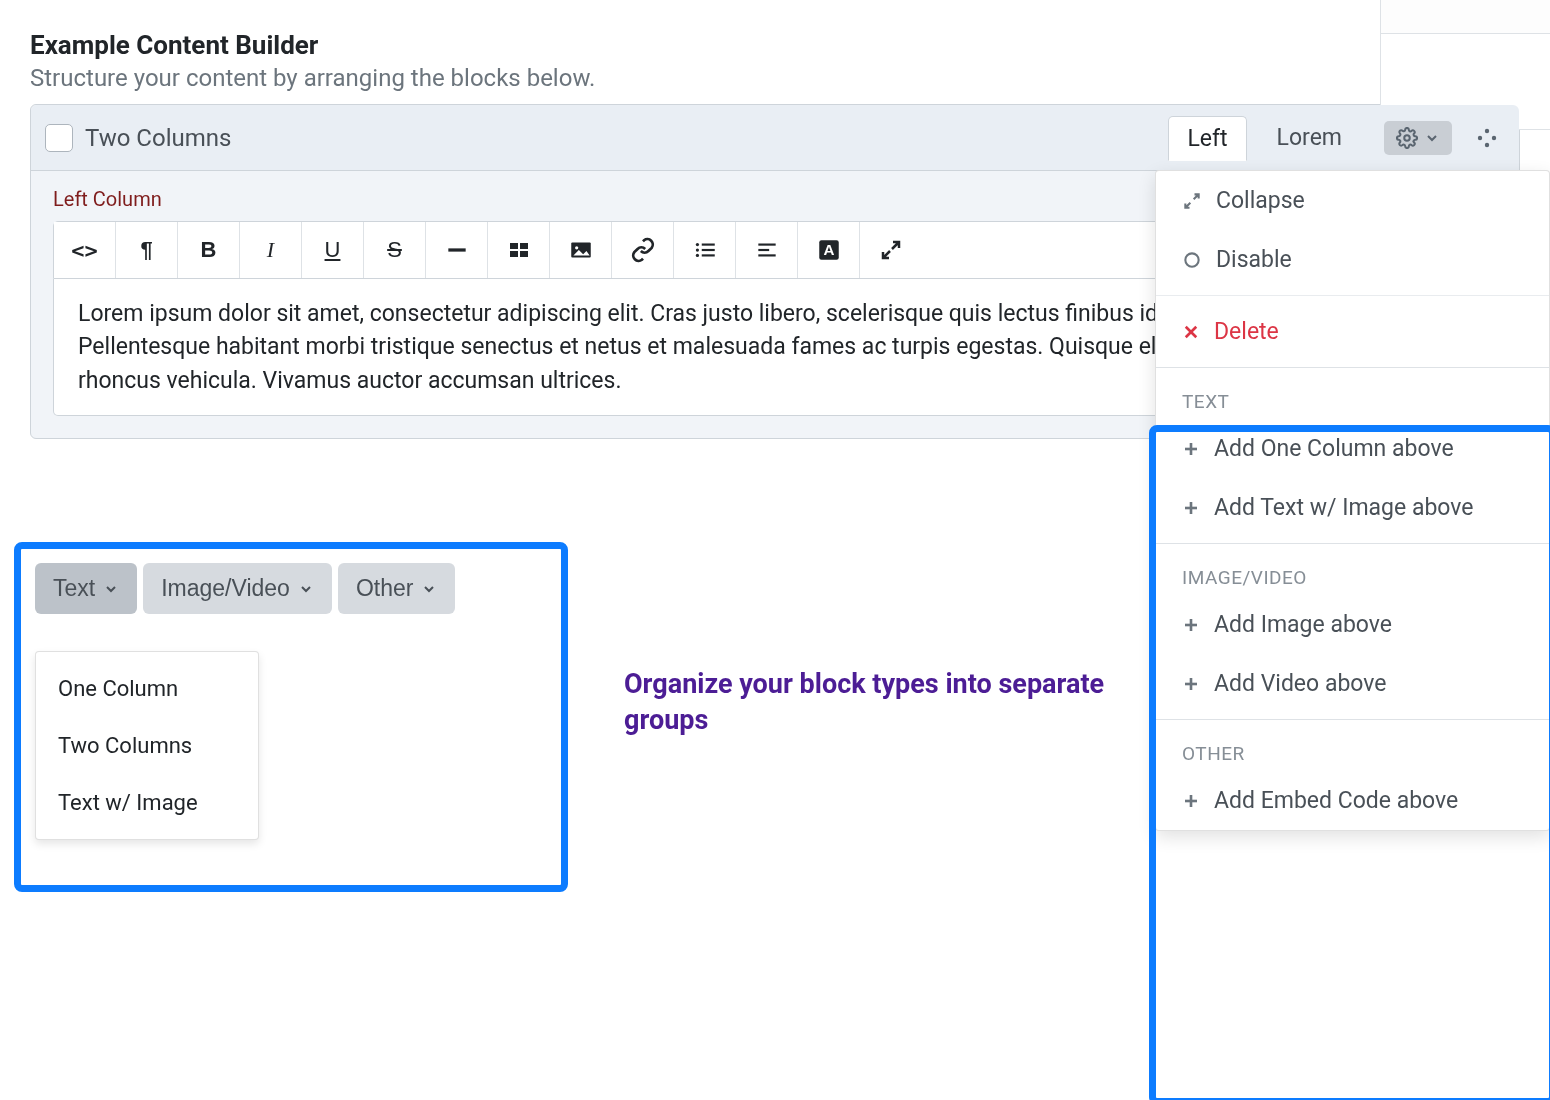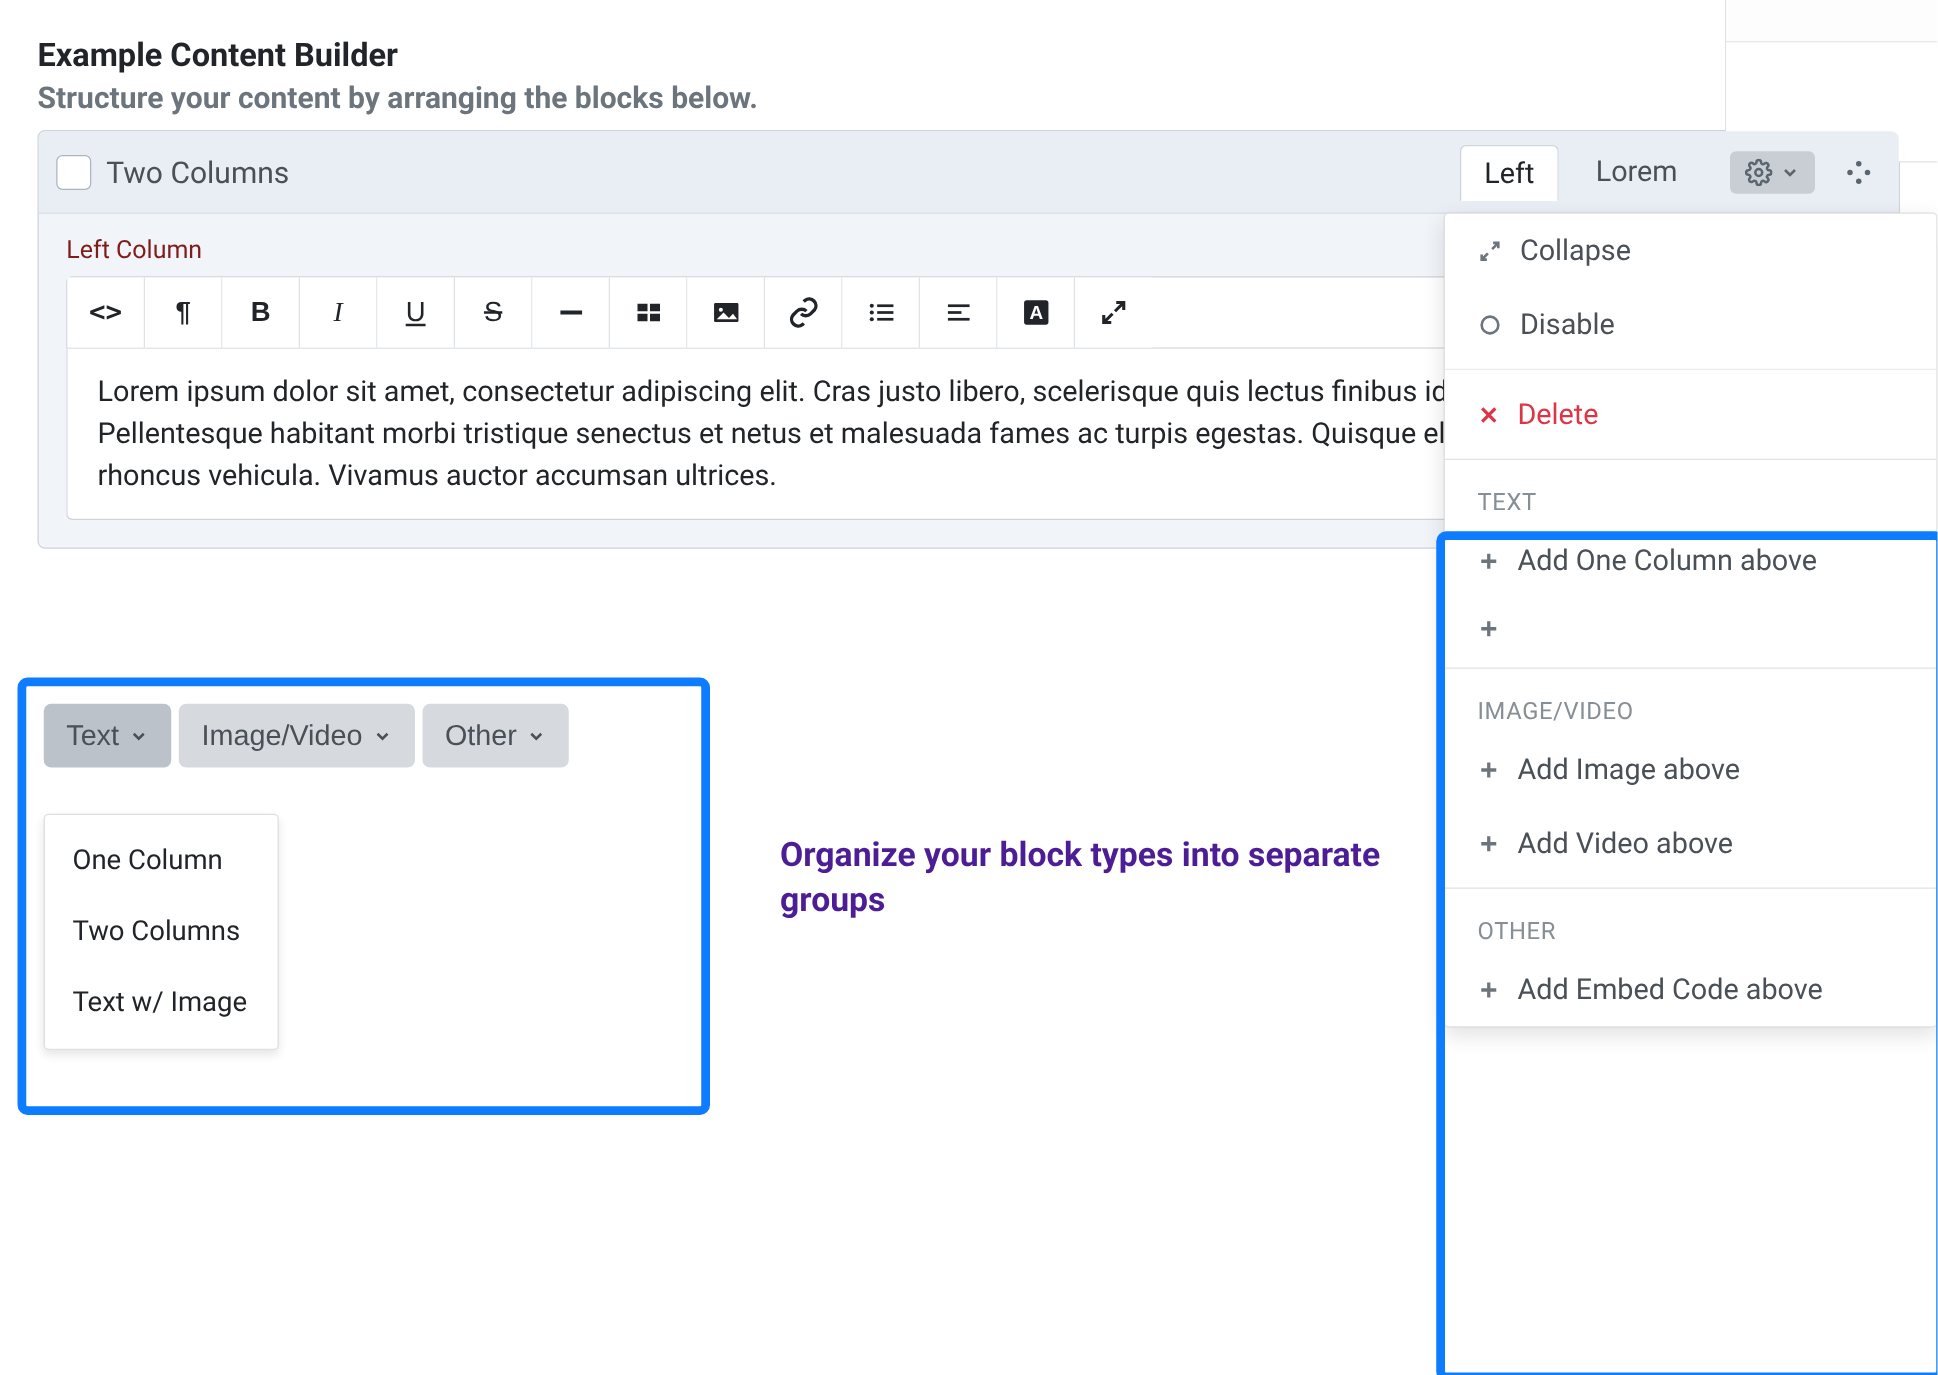--- a/index.html
+++ b/index.html
@@ -19,21 +19,20 @@
     .page-title {
       font-size: 26px;
       font-weight: 700;
       color: #212529;
       padding: 30px 30px 4px 30px;
     }
     .page-subtitle {
       font-size: 24px;
       color: #6c757d;
       padding: 0 30px 12px 30px;
-      font-weight: bold;
     }
     .block-container {
       margin: 0 30px;
       border: 1px solid #ced4da;
       border-radius: 6px;
       background: #f1f4f8;
     }
     .block-header {
       display: flex;
       align-items: center;
@@ -164,21 +163,21 @@
       gap: 8px;
       cursor: pointer;
     }
     .chip.active {
       background: #bcc2c9;
     }
     .dropdown-menu {
       position: absolute;
       top: 102px;
       left: 14px;
-      width: 188px;
+      width: 224px;
       background: #fff;
       border: 1px solid rgba(0,0,0,.12);
       border-radius: 4px;
       box-shadow: 0 4px 8px rgba(0,0,0,.1);
       padding: 8px 0;
     }
     .dropdown-item {
       padding: 16px 22px;
       font-size: 22px;
       color: #212529;
@@ -475,20 +474,21 @@
       </span>
     <span>Add One Column above</span>
   </div>
   <div class="panel-item">
     <span>
         <svg width="18" height="18" viewBox="0 0 24 24" stroke="#6c757d" stroke-width="3.5">
           <line x1="12" y1="4" x2="12" y2="20"></line>
           <line x1="4" y1="12" x2="20" y2="12"></line>
         </svg>
       </span>
+    <span>Add Text w/ Image above</span>
   </div>
   <div class="panel-divider strong"></div>
 
   <div class="panel-group-label">IMAGE/VIDEO</div>
   <div class="panel-item">
     <span>
         <svg width="18" height="18" viewBox="0 0 24 24" stroke="#6c757d" stroke-width="3.5">
           <line x1="12" y1="4" x2="12" y2="20"></line>
           <line x1="4" y1="12" x2="20" y2="12"></line>
         </svg>

